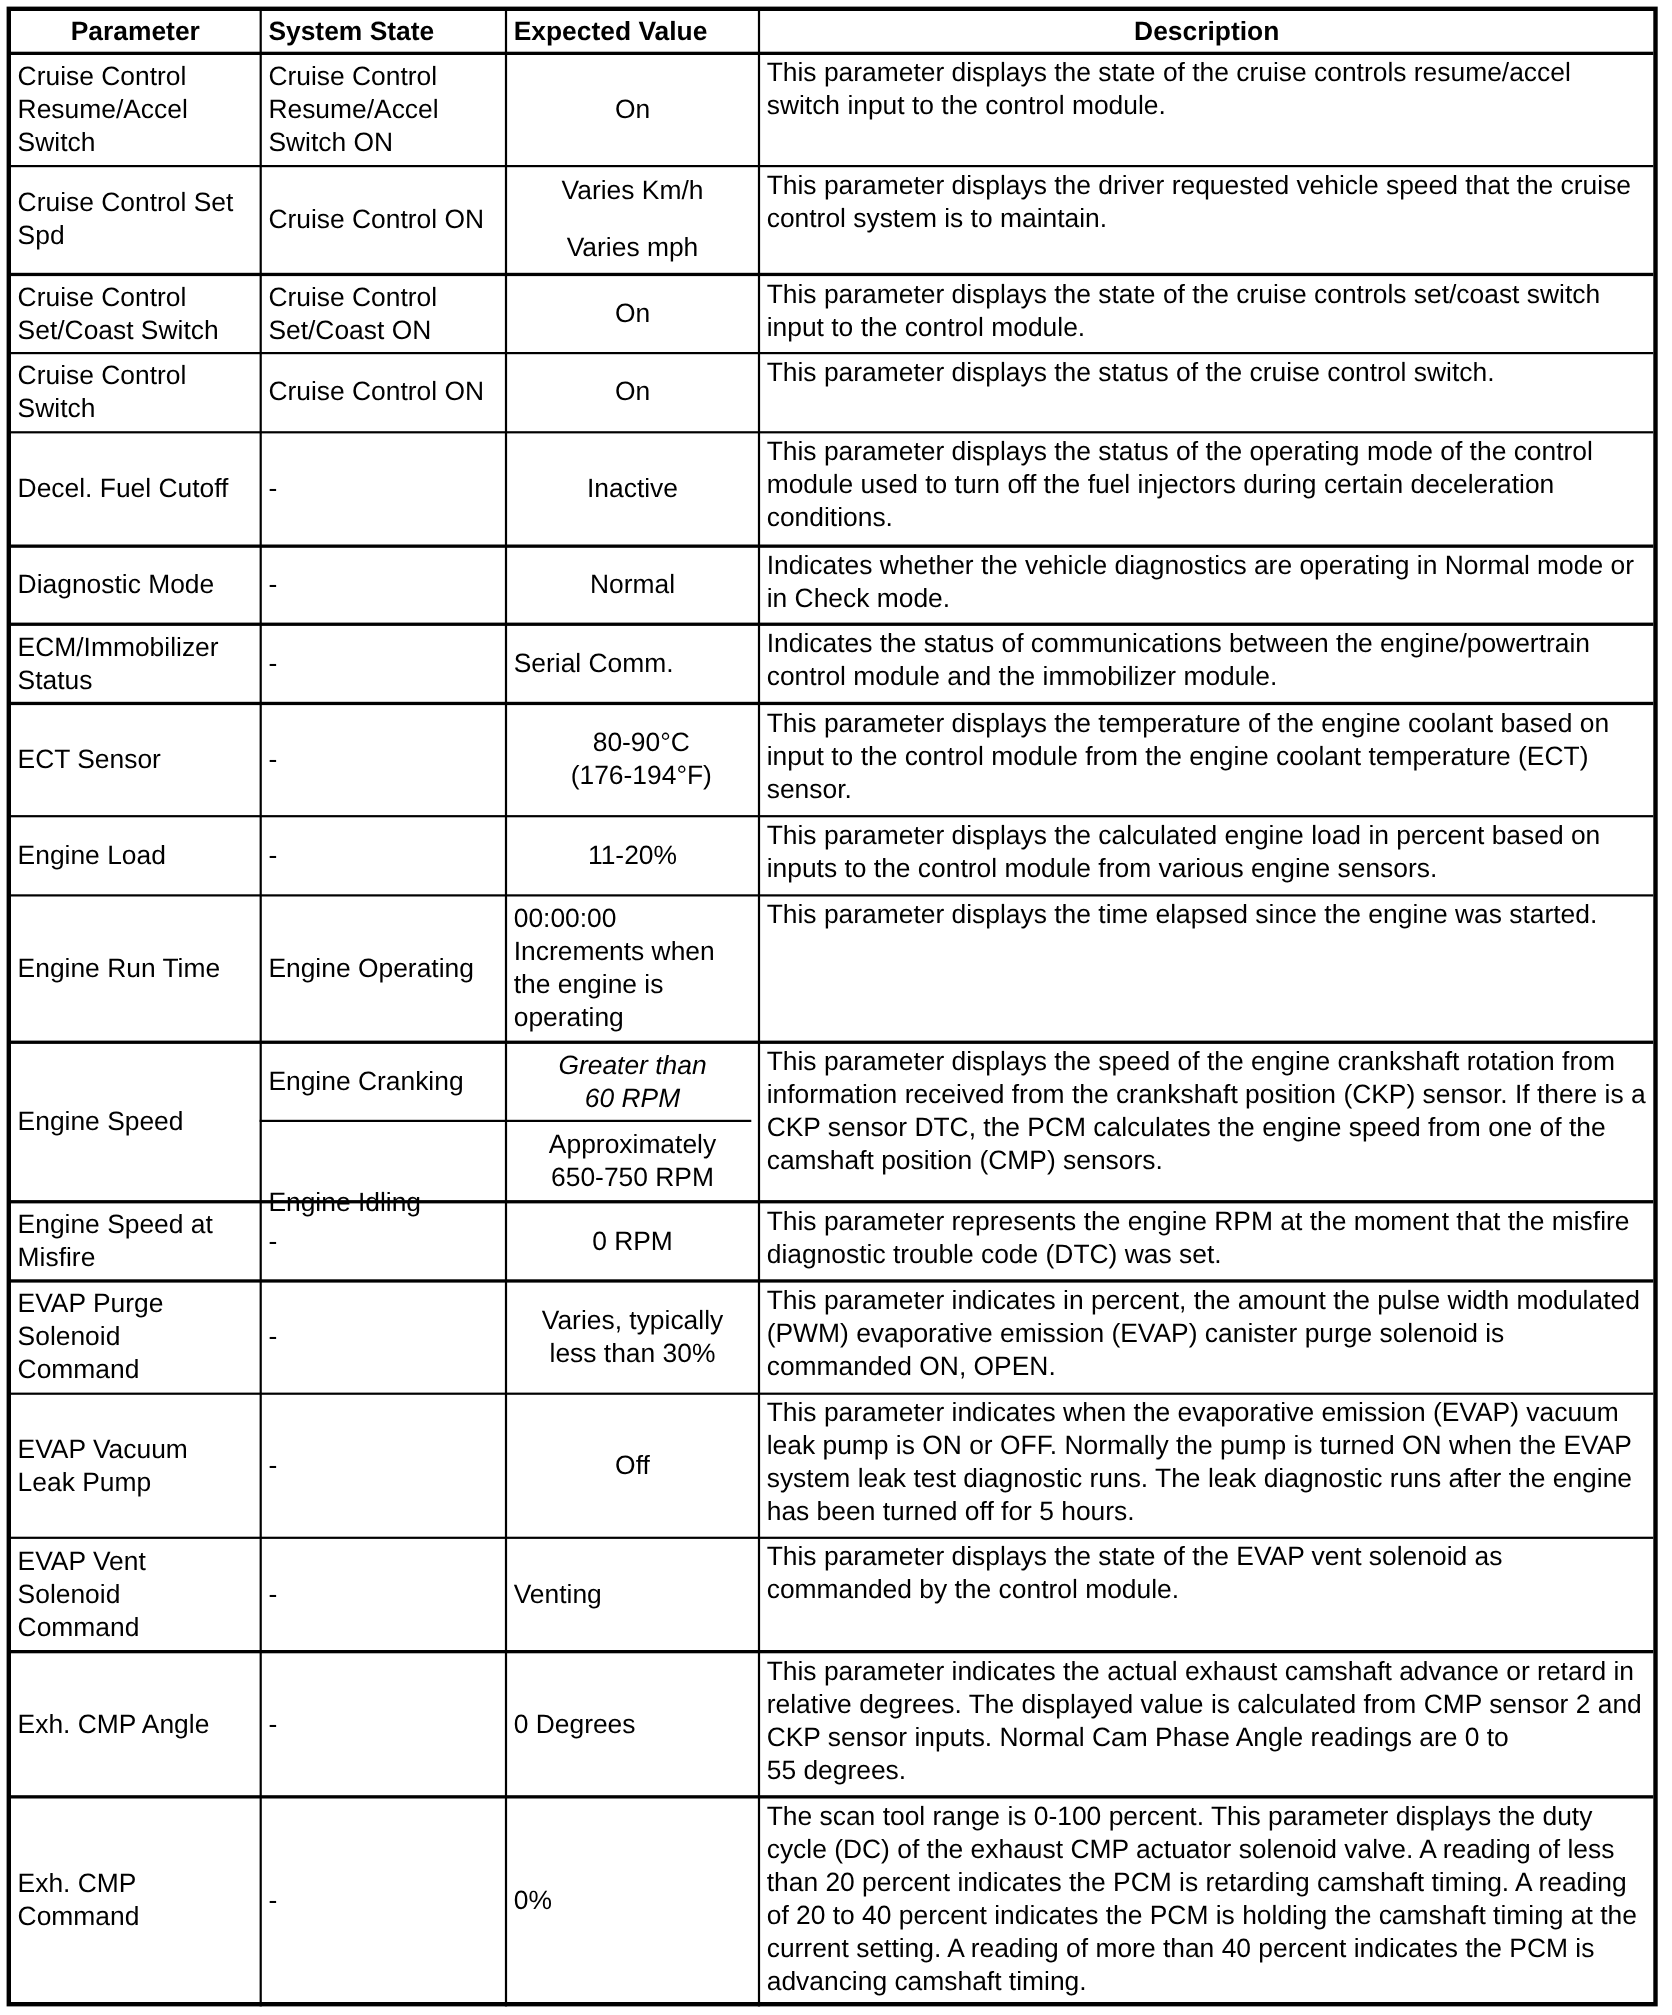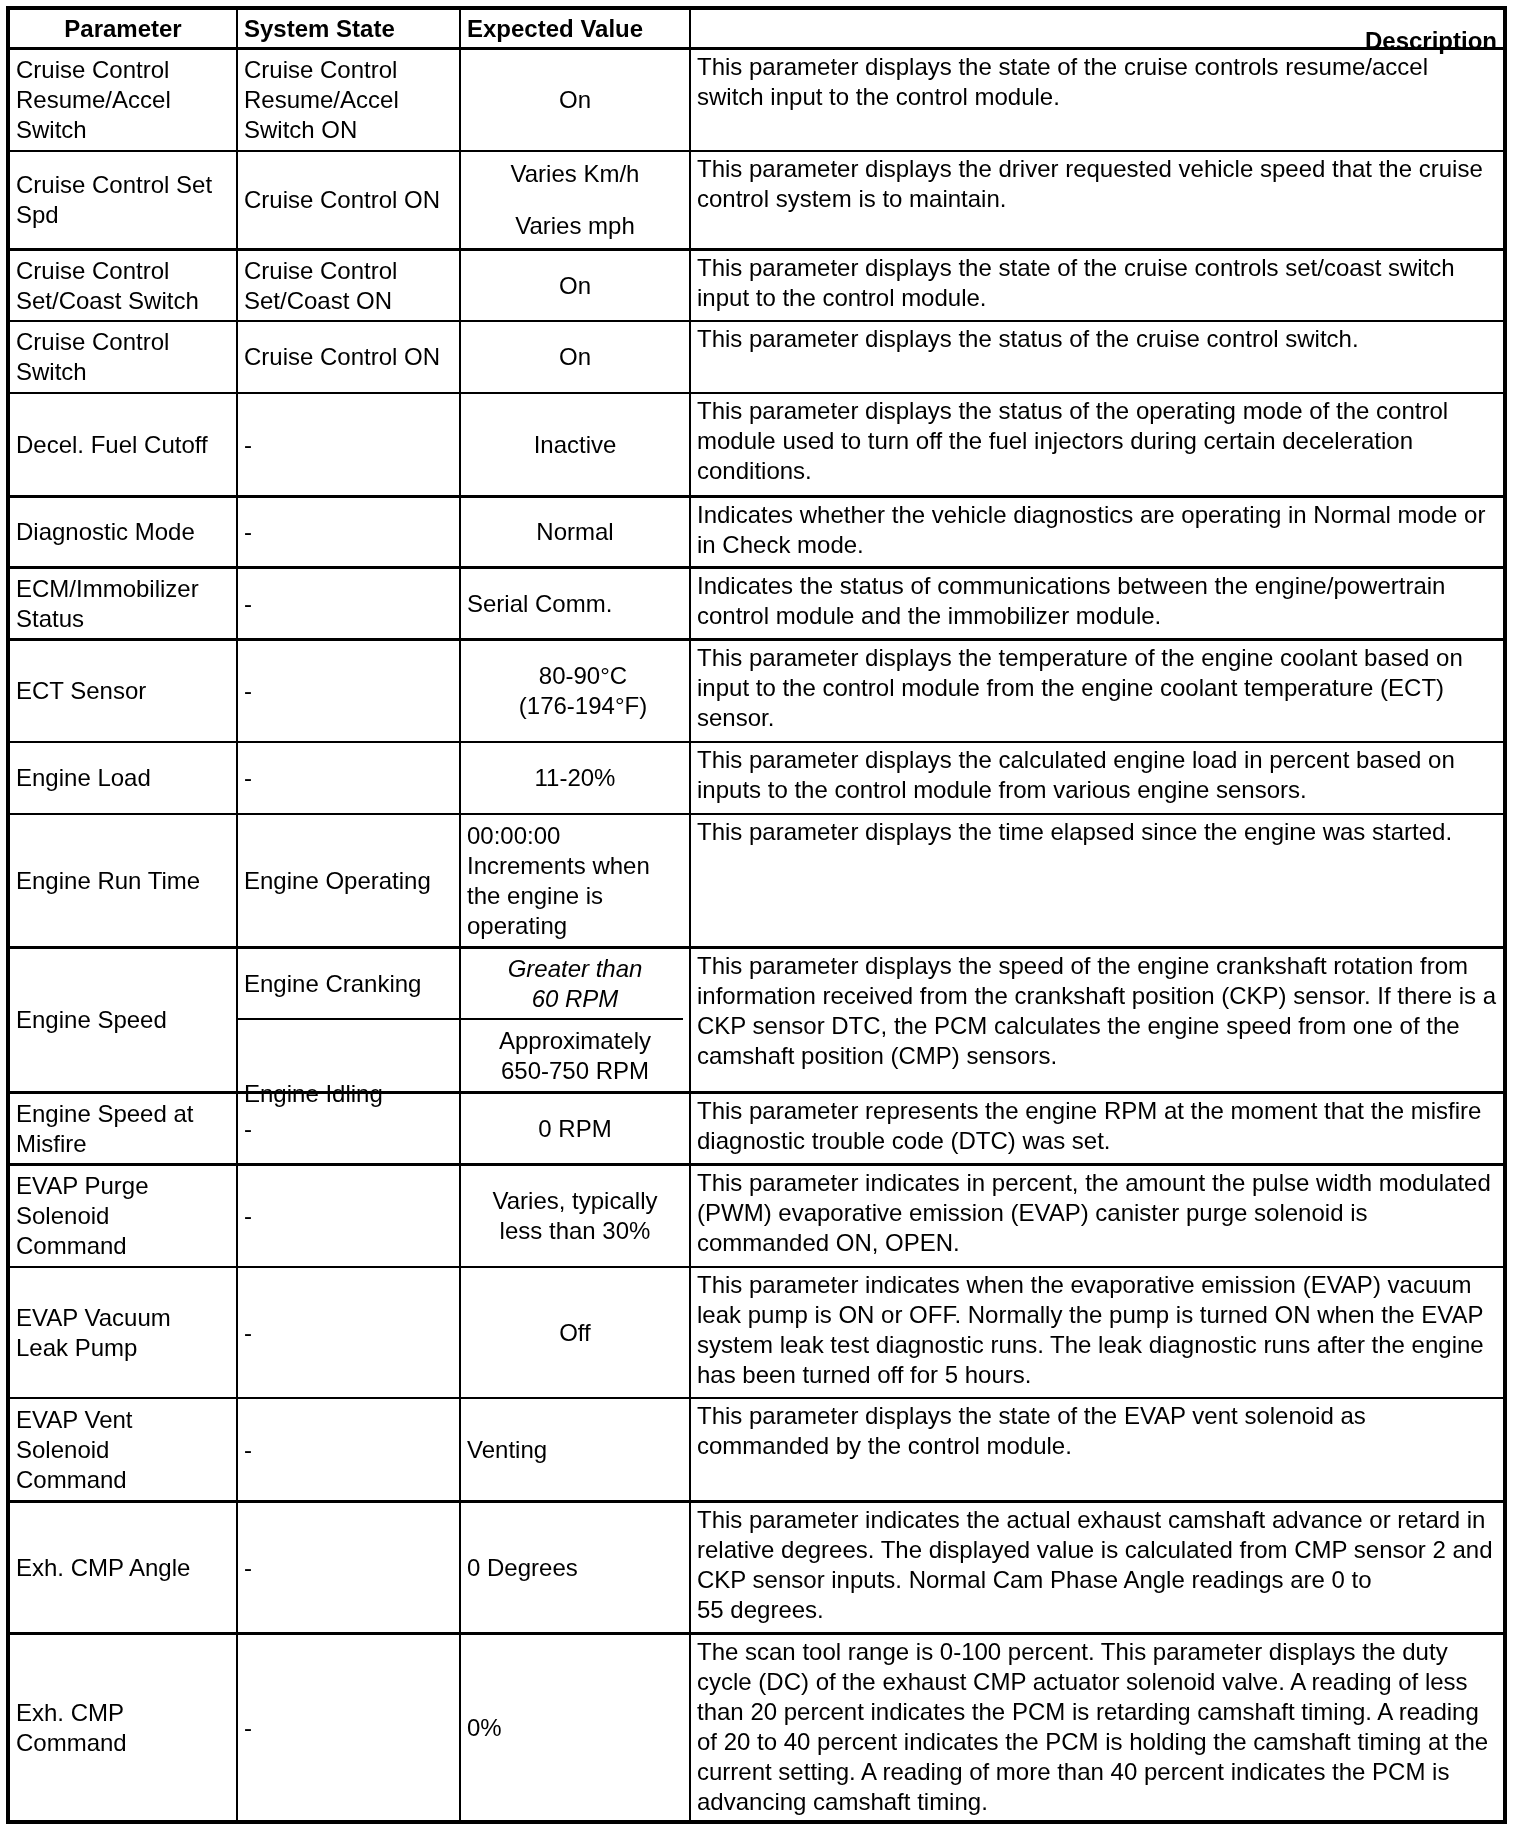--- a/index.html
+++ b/index.html
@@ -54,21 +54,21 @@
 
   <div class="cell center hdr" style="left:0; top:0; width:226px; height:37px;">
       <span>Parameter</span>
     </div>
   <div class="cell hdr" style="left:228px; top:0; width:221px; height:37px;">
       <span>System State</span>
     </div>
   <div class="cell hdr" style="left:451px; top:0; width:228px; height:37px;">
       <span>Expected Value</span>
     </div>
-  <div class="cell center hdr" style="left:681px; top:12px; width:812px; height:37px;justify-content:flex-end;">
+  <div class="cell center hdr" style="left:681px; top:0; width:812px; height:37px;">
       <span>Description</span>
     </div>
 
   <div class="cell" style="left:0; top:40px; width:226px; height:100px;">
       <span>Cruise Control
 Resume/Accel
 Switch</span>
     </div>
   <div class="cell" style="left:228px; top:40px; width:221px; height:100px;">
       <span>Cruise Control

